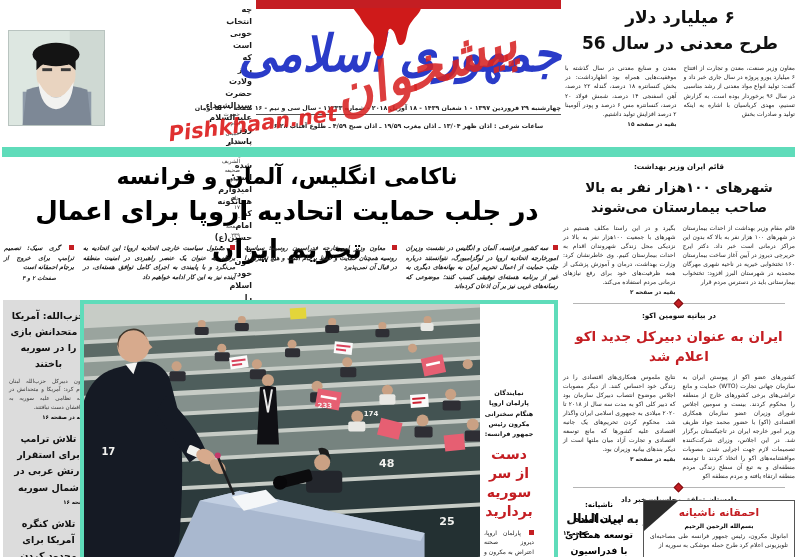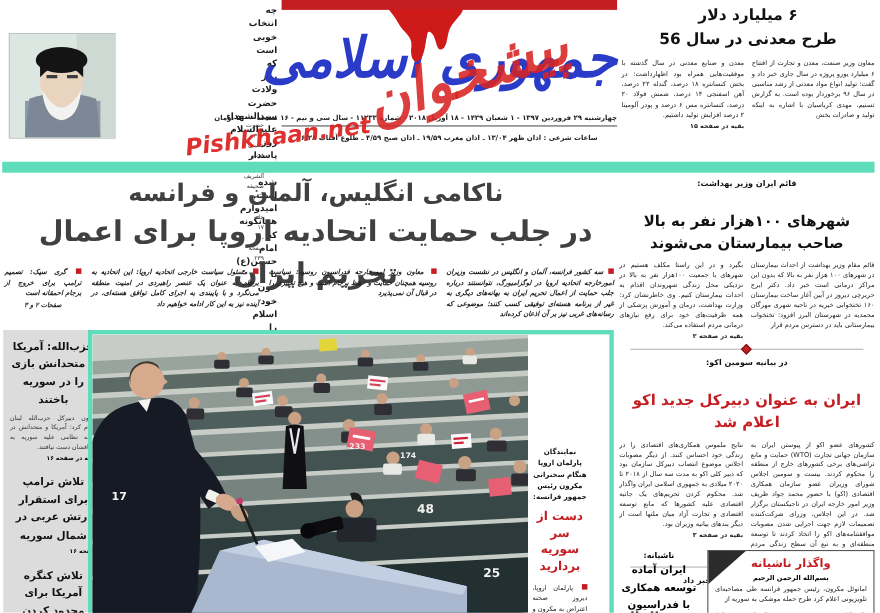--- a/index.html
+++ b/index.html
@@ -20,67 +20,67 @@
                font-family:"DejaVu Serif", serif; font-weight:bold; font-style:italic;
                font-size:47px; text-align:center; line-height:92px; letter-spacing:-2px;
                transform:scaleY(1.08); white-space:nowrap; }
   .blood-drip { position:absolute; left:95px; top:8px; width:72px; height:52px; }
   .mast-dateline { position:absolute; left:0; right:0; top:104px; font-size:6.3px; font-weight:bold; color:#222;
                    text-align:center; border-bottom:1px solid #555; padding-bottom:3px; white-space:nowrap; }
   .mast-prayer { position:absolute; left:0; right:0; top:122px; font-size:6.3px; font-weight:bold; color:#222;
                  text-align:center; white-space:nowrap; }
 
   .topright { right:5px; width:230px; top:4px; }
-  .topright .hl { font-size:14px; font-weight:bold; color:#111; text-align:center; line-height:1.55; }
+  .topright .hl { font-size:17px; font-weight:bold; color:#111; text-align:center; line-height:1.55; }
   .cols2 { display:flex; gap:7px; margin-top:6px; }
   .cols2 > div { flex:1; font-size:6px; line-height:1.55; text-align:justify; color:#222; }
   .more { font-weight:bold; font-size:5.8px; margin-top:2px; }
 
   .tealbar { left:2px; top:147px; width:793px; height:10px; background:#5fdcba; }
 
   
   .wm-fa { left:330px; top:38px; font-size:52px; font-weight:bold; color:rgba(215,35,35,.88);
            transform:rotate(-18deg); z-index:9; pointer-events:none; white-space:nowrap;
            font-style:italic; }
   .wm-en { left:168px; top:112px; font-size:21px; font-weight:bold; font-style:italic;
            color:rgba(220,30,30,.92); transform:rotate(-7deg); z-index:9; direction:ltr; pointer-events:none; }
 
   
-  .mainhead { right:240px; left:14px; top:161px; text-align:center; color:#404040; }
+  .mainhead { right:240px; left:14px; top:161px; text-align:center; color:#000000; }
   .mainhead .l1 { font-size:22px; font-weight:bold; line-height:1.45; }
   .mainhead .l2 { font-size:26px; font-weight:bold; line-height:1.45; }
 
   .ledes { right:242px; left:4px; top:243px; height:56px; display:flex; gap:9px; }
   .lede { flex:1.05; font-size:6.2px; font-weight:bold; font-style:italic; line-height:1.55;
           text-align:justify; color:#222; }
   .lede.teaser { flex:0 0 70px; }
   .bullet { display:inline-block; width:5px; height:5px; background:#c41e23; margin-left:2px; }
   .pagesref { font-weight:bold; font-size:5.8px; margin-top:2px; text-align:center; }
 
   
   .sidebar { left:3px; top:300px; width:91px; height:257px; background:#dcdcdc; padding:8px 6px; }
   .sb-title { font-size:9.5px; font-weight:bold; color:#111; text-align:center; line-height:1.7; }
   .sb-body  { font-size:5.6px; line-height:1.55; text-align:justify; color:#333; margin-top:4px; }
   .sb-more  { font-size:5.4px; font-weight:bold; margin-top:3px; }
   .sb-item  { margin-bottom:11px; }
 
   
   .photobox { left:80px; top:300px; width:478px; height:262px; border:4px solid #5fdcba;
               background:#fff; display:flex; direction:rtl; }
-  .pb-text { flex:0 0 74px; padding:84px 20px 4px 4px;margin-top:18px; }
+  .pb-text { flex:0 0 74px; padding:84px 20px 4px 4px; }
   .pb-kicker { font-size:6.4px; font-weight:bold; text-align:center; line-height:1.6; color:#111; }
-  .pb-hl { font-size:11px; font-weight:bold; color:#c41e23; text-align:center; line-height:1.35; margin-top:6px; }
+  .pb-hl { font-size:14px; font-weight:bold; color:#c41e23; text-align:center; line-height:1.35; margin-top:6px; }
   .pb-body { font-size:6px; line-height:1.6; text-align:justify; margin-top:7px; color:#222; }
   .pb-photo { flex:1; position:relative; overflow:hidden; }
   .pb-photo svg { width:100%; height:100%; display:block; }
 
   
   .rail { right:5px; width:232px; top:162px; }
   .kicker { font-size:7.3px; font-weight:bold; text-align:center; color:#111; }
-  .rs-hl { font-size:13.5px; font-weight:bold; text-align:center; line-height:1.5; margin-top:20px; color:#111; }
+  .rs-hl { font-size:13.5px; font-weight:bold; text-align:center; line-height:1.5; margin-top:6px; color:#111; }
   .rs-hl.red { color:#c41e23; }
   .rs-cols { display:flex; gap:7px; margin-top:5px; }
   .rs-cols > div { flex:1; font-size:6px; line-height:1.5; text-align:justify; color:#222; }
   .divider { position:relative; border-top:1px solid #b5b5b5; margin:7px 10px; }
   .divider .gem { position:absolute; left:50%; top:-4px; width:7px; height:7px; margin-left:-4px;
                   background:#c41e23; transform:rotate(45deg); border:1px solid #7c1013; }
   .pageref { font-size:5.8px; font-weight:bold; text-align:left; margin-top:2px; }
 
   .bottomrow { right:5px; width:232px; top:500px; display:flex; gap:8px; direction:rtl; }
   .confess { flex:0 0 152px; border:1px solid #555; position:relative; padding:5px 6px 6px 6px; background:#fff; }
@@ -374,21 +374,21 @@
     <div>
       <div class="kicker">دادستان توافق محاسبات خبر داد</div>
       <div class="rs-hl" style="font-size:12.5px">بازگشت چند میلیارد دلار به بیت‌المال</div>
       <div class="pageref">صفحه ۱۴</div>
     </div>
   </div>
 
   <div class="abs bottomrow">
     <div class="confess">
       <div class="corner"></div>
-      <div class="title">واگذار ناشیانه</div>
+      <div class="title">احمقانه ناشیانه</div>
       <div class="basm">بسم‌الله الرحمن الرحیم</div>
       <div class="body">امانوئل مکرون، رئیس جمهور فرانسه طی مصاحبه‌ای تلویزیونی اعلام کرد طرح حمله موشکی به سوریه از</div>
     </div>
     <div class="jteaser">
       <div class="k">ناشیانه:</div>
       <div class="t">ایران آماده توسعه همکاری با فدراسیون بین‌المللی جمعیت‌های صلیب</div>
     </div>
   </div>
 
 </div>

